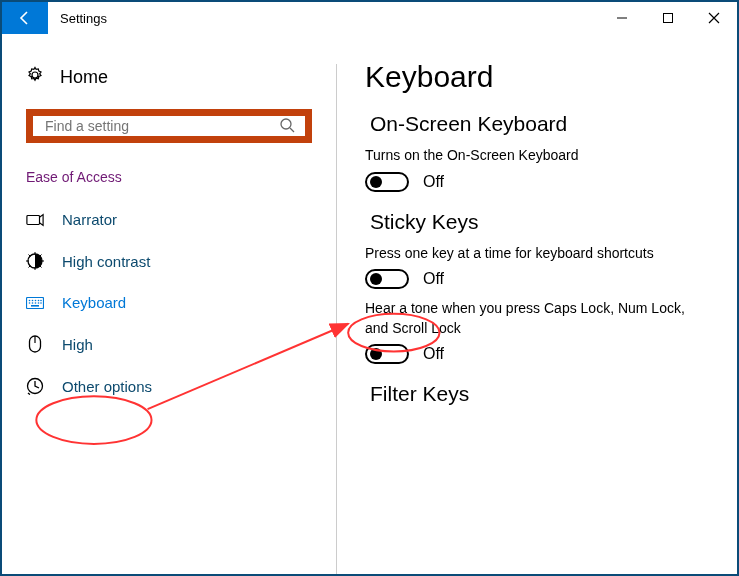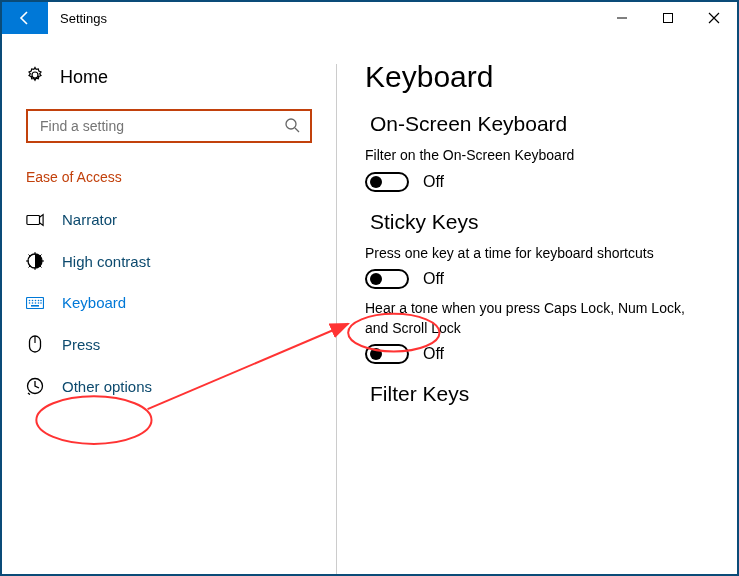--- a/index.html
+++ b/index.html
@@ -10,23 +10,23 @@
   .titlebar { display:flex; align-items:stretch; height:32px; }
   .back-btn { width:46px; background:#0078d7; display:flex; align-items:center; justify-content:center; color:#fff; }
   .title-text { flex:1; display:flex; align-items:center; padding-left:12px; font-size:13px; color:#000; }
   .win-btns { display:flex; }
   .win-btn { width:46px; display:flex; align-items:center; justify-content:center; color:#000; }
   
   .body { flex:1; display:flex; overflow:hidden; }
   .sidebar { width:334px; padding:24px 0 0 0; display:flex; flex-direction:column; }
   .home-row { display:flex; align-items:center; padding:8px 24px; gap:16px; font-size:18px; color:#000;}
   .search-wrap { padding:12px 24px 20px 24px; }
-  .search-box { border:2px solid #c2410c; height:34px; display:flex; align-items:center; padding:0 10px; color:#666; font-size:14px; justify-content:space-between;}
+  .search-box { border:7px solid #c2410c; height:34px; display:flex; align-items:center; padding:0 10px; color:#666; font-size:14px; justify-content:space-between;}
   .search-box input { border:none; outline:none; font-size:14px; flex:1; background:transparent; color:#333;}
-  .section-label { padding:6px 24px 14px 24px; color:#c2410c; font-size:14px;}
+  .section-label { padding:6px 24px 14px 24px; color:#701a75; font-size:14px;}
   .nav-item { display:flex; align-items:center; gap:18px; padding:12px 24px; font-size:15px; color:#0c4a6e; }
   .nav-item.active { color:#0078d7; }
   .nav-item .ico { width:18px; display:flex; justify-content:center; }
   .divider { width:1px; background:#ccc; margin:30px 0 0 0; }
   .content { flex:1; padding:20px 28px 0 28px; overflow:hidden;}
   h1.page { font-weight:400; font-size:30px; margin:6px 0 18px 0; }
   h2.sec { font-weight:400; font-size:21px; margin:18px 0 6px 5px; }
   .desc { font-size:14px; color:#000; margin:10px 0 6px 0; line-height:1.4;}
   .toggle-row { display:flex; align-items:center; gap:14px; margin:6px 0 6px 0;}
   .toggle { width:44px; height:20px; border:2px solid #000; border-radius:20px; position:relative; background:#fff;}
@@ -145,21 +145,21 @@
         <span>Keyboard</span>
       </div>
 
       <div class="nav-item">
         <span class="ico">
           <svg width="14" height="18" viewBox="0 0 14 18">
                 <rect x="1.5" y="1" width="11" height="16" rx="5.5" stroke="#000" stroke-width="1.3" fill="none"></rect>
                 <line x1="7" y1="1" x2="7" y2="8" stroke="#000" stroke-width="1.2"></line>
               </svg>
         </span>
-        <span>Press</span>
+        <span>High</span>
       </div>
 
       <div class="nav-item">
         <span class="ico">
           <svg width="18" height="18" viewBox="0 0 18 18">
                 <circle cx="9" cy="9" r="7.5" stroke="#000" stroke-width="1.3" fill="none"></circle>
                 <path d="M9 4 L9 9 L13 11" stroke="#000" stroke-width="1.3" fill="none"></path>
                 <path d="M2 16 A9 9 0 0 0 4 17.5" stroke="#000" stroke-width="1.3" fill="none"></path>
               </svg>
         </span>
@@ -167,21 +167,21 @@
       </div>
 
     </div>
 
     <div class="divider"></div>
 
     <div class="content">
       <h1 class="page">Keyboard</h1>
 
       <h2 class="sec">On-Screen Keyboard</h2>
-      <div class="desc">Filter on the On-Screen Keyboard</div>
+      <div class="desc">Turns on the On-Screen Keyboard</div>
       <div class="toggle-row">
         <div class="toggle">
               <div class="knob"></div>
             </div>
         <span class="toggle-label">Off</span>
       </div>
 
       <h2 class="sec">Sticky Keys</h2>
       <div class="desc">Press one key at a time for keyboard shortcuts</div>
       <div class="toggle-row">

